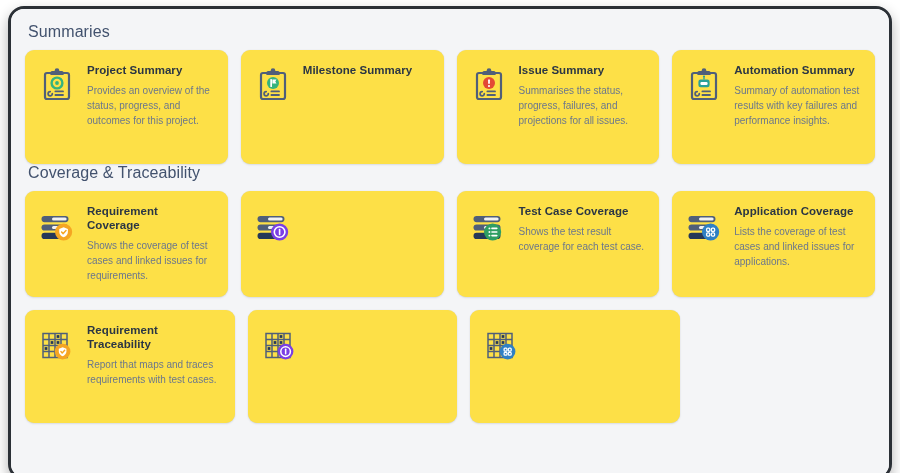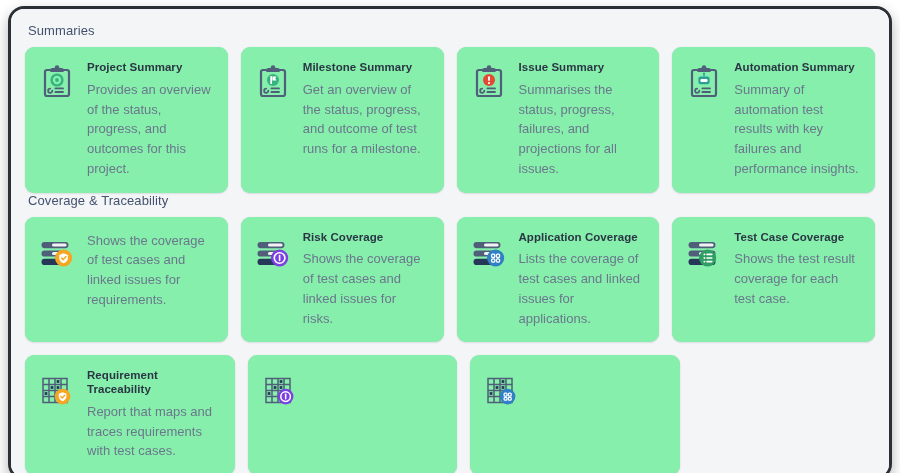--- a/index.html
+++ b/index.html
@@ -34,37 +34,37 @@
     position: absolute;
     inset: 0;
     background: #f4f5f7;
     padding: 14px 14px 0 14px;
     box-sizing: border-box;
   }
 
   .section + .section { }
 
   .section-title {
-    font-size: 13px;
+    font-size: 16px;
     color: #42526e;
     letter-spacing: 0.1px;
     margin: 0 0 9px 3px;
     font-weight: 400;
   }
 
   .card-row {
     display: flex;
     gap: 13px;
     align-items: stretch;
   }
 
   .card {
     flex: 1 1 0;
     min-width: 0;
-    background: #86efac;
+    background: #fde047;
     border-radius: 9px;
     box-shadow: 0 1px 2px rgba(9,30,66,0.10), 0 0 1px rgba(9,30,66,0.13);
     padding: 14px 14px 14px 13px;
     display: flex;
     gap: 11px;
     box-sizing: border-box;
   }
   .row-summaries .card { min-height: 114px; }
   .row-coverage  .card { min-height: 103px; }
   .row-trace     .card { min-height: 113px; }
@@ -84,21 +84,21 @@
 
   .card-title {
     font-size: 11.5px;
     color: #2b3644;
     font-weight: 700;
     margin: 0 0 5px 0;
     line-height: 1.2;
     letter-spacing: 0.05px;
   }
   .card-desc {
-    font-size: 13px;
+    font-size: 10px;
     color: #6b778c;
     line-height: 1.52;
     margin: 0;
   }
 </style>
 </head>
 <body>
 
 <div class="frame">
   <div class="panel">
@@ -136,21 +136,20 @@
               <circle cx="19" cy="17" r="6" fill="#36b37e"></circle>
               <rect x="16.3" y="12.9" width="1.7" height="8.2" rx="0.7" fill="#ffffff"></rect>
               <path d="M18.4 13.4h4.1l-1.2 2 1.2 2h-4.1z" fill="#ffffff"></path>
               <path d="M12.2 25.6a2.1 2.1 0 1 0 2.1 2.1" fill="none" stroke="#505f79" stroke-width="1.8" stroke-linecap="round"></path>
               <rect x="16.5" y="24.4" width="9.4" height="1.9" rx="0.9" fill="#505f79"></rect>
               <rect x="16.5" y="28.1" width="9.4" height="1.9" rx="0.9" fill="#505f79"></rect>
             </svg>
           </div>
           <div class="card-body">
             <div class="card-title">Milestone Summary</div>
-            <div class="card-desc">Get an overview of the status, progress, and outcome of test runs for a milestone.</div>
           </div>
         </div>
 
         <div class="card">
           <div class="card-icon">
             <svg viewBox="0 0 38 38">
               <path d="M9 7h20a2 2 0 0 1 2 2v22a2 2 0 0 1-2 2H9a2 2 0 0 1-2-2V9a2 2 0 0 1 2-2z" fill="none" stroke="#505f79" stroke-width="2.2" stroke-linejoin="round"></path>
               <path d="M14 5h10a1.6 1.6 0 0 1 1.6 1.6V9H12.4V6.6A1.6 1.6 0 0 1 14 5z" fill="#505f79"></path>
               <circle cx="19" cy="4.6" r="2.3" fill="#505f79"></circle>
               <circle cx="19" cy="17" r="6" fill="#e34935"></circle>
@@ -203,61 +202,37 @@
               <rect x="14" y="10.6" width="14.6" height="3" rx="1.5" fill="#f1f2f4"></rect>
               <rect x="3.5" y="17.4" width="27" height="6.2" rx="3.1" fill="#505f79"></rect>
               <rect x="14" y="19" width="14.6" height="3" rx="1.5" fill="#f1f2f4"></rect>
               <rect x="3.5" y="25.8" width="27" height="6.2" rx="3.1" fill="#253858"></rect>
               <circle cx="25.6" cy="25" r="8.6" fill="#f5a623"></circle>
               <path d="M25.6 20.2l4.3 1.7v3.1c0 2.5-1.8 4.4-4.3 5.2-2.5-.8-4.3-2.7-4.3-5.2v-3.1z" fill="#ffffff"></path>
               <path d="M23.6 25.1l1.5 1.6 2.9-3.1" fill="none" stroke="#f5a623" stroke-width="1.5" stroke-linecap="round" stroke-linejoin="round"></path>
             </svg>
           </div>
           <div class="card-body">
+            <div class="card-title">Requirement Coverage</div>
             <div class="card-desc">Shows the coverage of test cases and linked issues for requirements.</div>
           </div>
         </div>
 
         <div class="card">
           <div class="card-icon">
             <svg viewBox="0 0 38 38">
               <rect x="3.5" y="9" width="27" height="6.2" rx="3.1" fill="#505f79"></rect>
               <rect x="14" y="10.6" width="14.6" height="3" rx="1.5" fill="#f1f2f4"></rect>
               <rect x="3.5" y="17.4" width="27" height="6.2" rx="3.1" fill="#505f79"></rect>
               <rect x="14" y="19" width="14.6" height="3" rx="1.5" fill="#f1f2f4"></rect>
               <rect x="3.5" y="25.8" width="27" height="6.2" rx="3.1" fill="#253858"></rect>
               <circle cx="25.6" cy="25" r="8.6" fill="#7b3fe4"></circle>
               <circle cx="25.6" cy="25" r="5.3" fill="none" stroke="#ffffff" stroke-width="1.6"></circle>
               <rect x="24.8" y="21.7" width="1.6" height="6.6" rx="0.8" fill="#ffffff"></rect>
             </svg>
-          </div>
-          <div class="card-body">
-            <div class="card-title">Risk Coverage</div>
-            <div class="card-desc">Shows the coverage of test cases and linked issues for risks.</div>
-          </div>
-        </div>
-
-        <div class="card">
-          <div class="card-icon">
-            <svg viewBox="0 0 38 38">
-              <rect x="3.5" y="9" width="27" height="6.2" rx="3.1" fill="#505f79"></rect>
-              <rect x="14" y="10.6" width="14.6" height="3" rx="1.5" fill="#f1f2f4"></rect>
-              <rect x="3.5" y="17.4" width="27" height="6.2" rx="3.1" fill="#505f79"></rect>
-              <rect x="14" y="19" width="14.6" height="3" rx="1.5" fill="#f1f2f4"></rect>
-              <rect x="3.5" y="25.8" width="27" height="6.2" rx="3.1" fill="#253858"></rect>
-              <circle cx="25.6" cy="25" r="8.6" fill="#2f80c4"></circle>
-              <rect x="21.6" y="21.2" width="3.2" height="3.2" rx="1" fill="none" stroke="#ffffff" stroke-width="1.3"></rect>
-              <rect x="26.4" y="21.2" width="3.2" height="3.2" rx="1" fill="none" stroke="#ffffff" stroke-width="1.3"></rect>
-              <rect x="21.6" y="25.9" width="3.2" height="3.2" rx="1" fill="none" stroke="#ffffff" stroke-width="1.3"></rect>
-              <rect x="26.4" y="25.9" width="3.2" height="3.2" rx="1" fill="none" stroke="#ffffff" stroke-width="1.3"></rect>
-            </svg>
-          </div>
-          <div class="card-body">
-            <div class="card-title">Application Coverage</div>
-            <div class="card-desc">Lists the coverage of test cases and linked issues for applications.</div>
           </div>
         </div>
 
         <div class="card">
           <div class="card-icon">
             <svg viewBox="0 0 38 38">
               <rect x="3.5" y="9" width="27" height="6.2" rx="3.1" fill="#505f79"></rect>
               <rect x="14" y="10.6" width="14.6" height="3" rx="1.5" fill="#f1f2f4"></rect>
               <rect x="3.5" y="17.4" width="27" height="6.2" rx="3.1" fill="#505f79"></rect>
               <rect x="14" y="19" width="14.6" height="3" rx="1.5" fill="#f1f2f4"></rect>
@@ -267,20 +242,41 @@
               <rect x="21.2" y="20.6" width="6.4" height="1.6" rx="0.8" fill="#ffffff"></rect>
               <circle cx="19.4" cy="25" r="0.95" fill="#ffffff"></circle>
               <rect x="21.2" y="24.2" width="6.4" height="1.6" rx="0.8" fill="#ffffff"></rect>
               <circle cx="19.4" cy="28.6" r="0.95" fill="#ffffff"></circle>
               <rect x="21.2" y="27.8" width="6.4" height="1.6" rx="0.8" fill="#ffffff"></rect>
             </svg>
           </div>
           <div class="card-body">
             <div class="card-title">Test Case Coverage</div>
             <div class="card-desc">Shows the test result coverage for each test case.</div>
+          </div>
+        </div>
+
+        <div class="card">
+          <div class="card-icon">
+            <svg viewBox="0 0 38 38">
+              <rect x="3.5" y="9" width="27" height="6.2" rx="3.1" fill="#505f79"></rect>
+              <rect x="14" y="10.6" width="14.6" height="3" rx="1.5" fill="#f1f2f4"></rect>
+              <rect x="3.5" y="17.4" width="27" height="6.2" rx="3.1" fill="#505f79"></rect>
+              <rect x="14" y="19" width="14.6" height="3" rx="1.5" fill="#f1f2f4"></rect>
+              <rect x="3.5" y="25.8" width="27" height="6.2" rx="3.1" fill="#253858"></rect>
+              <circle cx="25.6" cy="25" r="8.6" fill="#2f80c4"></circle>
+              <rect x="21.6" y="21.2" width="3.2" height="3.2" rx="1" fill="none" stroke="#ffffff" stroke-width="1.3"></rect>
+              <rect x="26.4" y="21.2" width="3.2" height="3.2" rx="1" fill="none" stroke="#ffffff" stroke-width="1.3"></rect>
+              <rect x="21.6" y="25.9" width="3.2" height="3.2" rx="1" fill="none" stroke="#ffffff" stroke-width="1.3"></rect>
+              <rect x="26.4" y="25.9" width="3.2" height="3.2" rx="1" fill="none" stroke="#ffffff" stroke-width="1.3"></rect>
+            </svg>
+          </div>
+          <div class="card-body">
+            <div class="card-title">Application Coverage</div>
+            <div class="card-desc">Lists the coverage of test cases and linked issues for applications.</div>
           </div>
         </div>
 
       </div>
 
       <div class="card-row row-trace" style="margin-top:13px;">
 
         <div class="card">
           <div class="card-icon">
             <svg viewBox="0 0 38 38">

